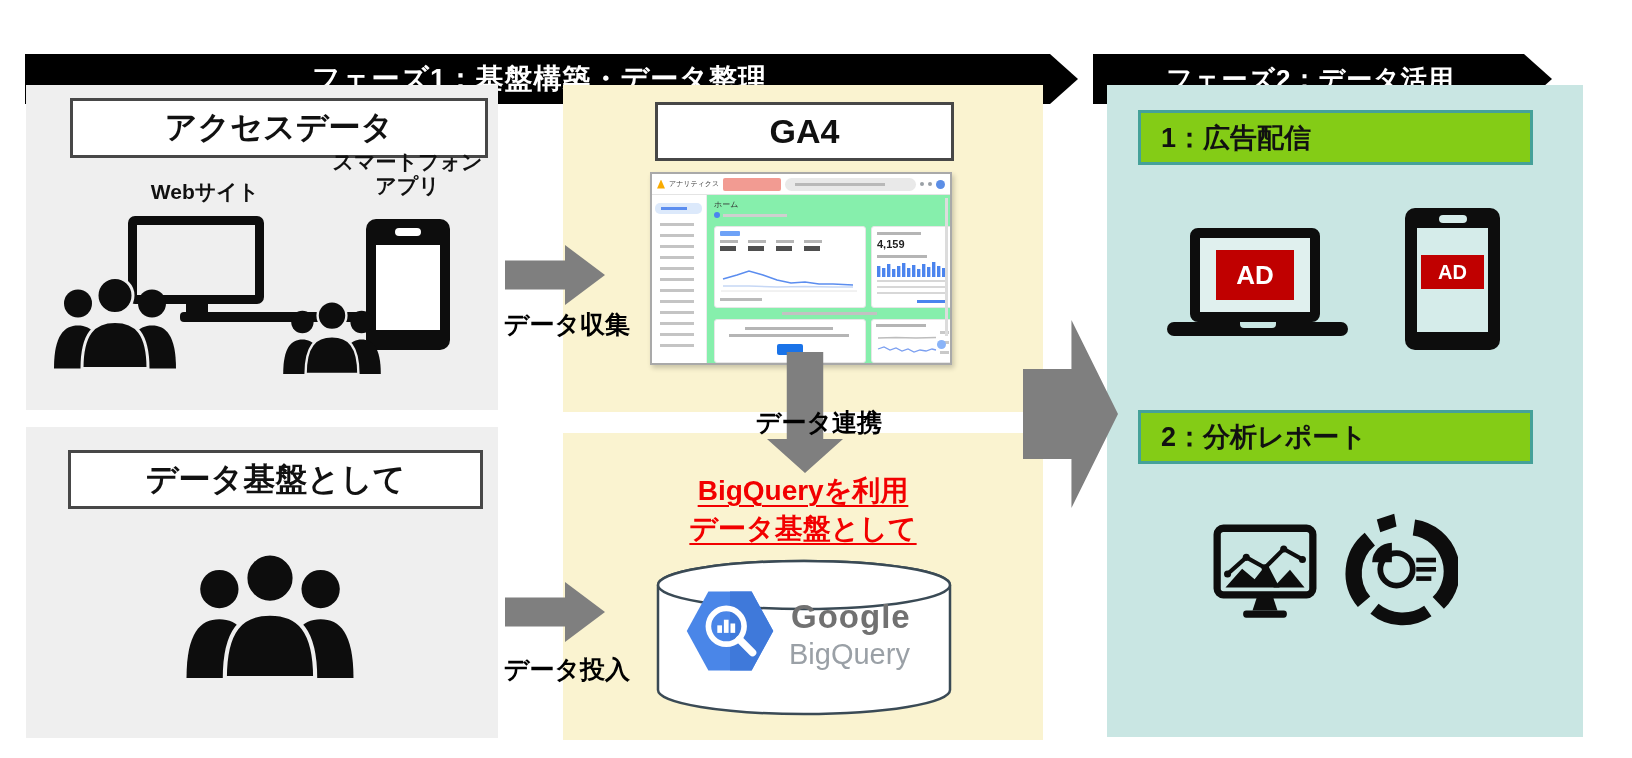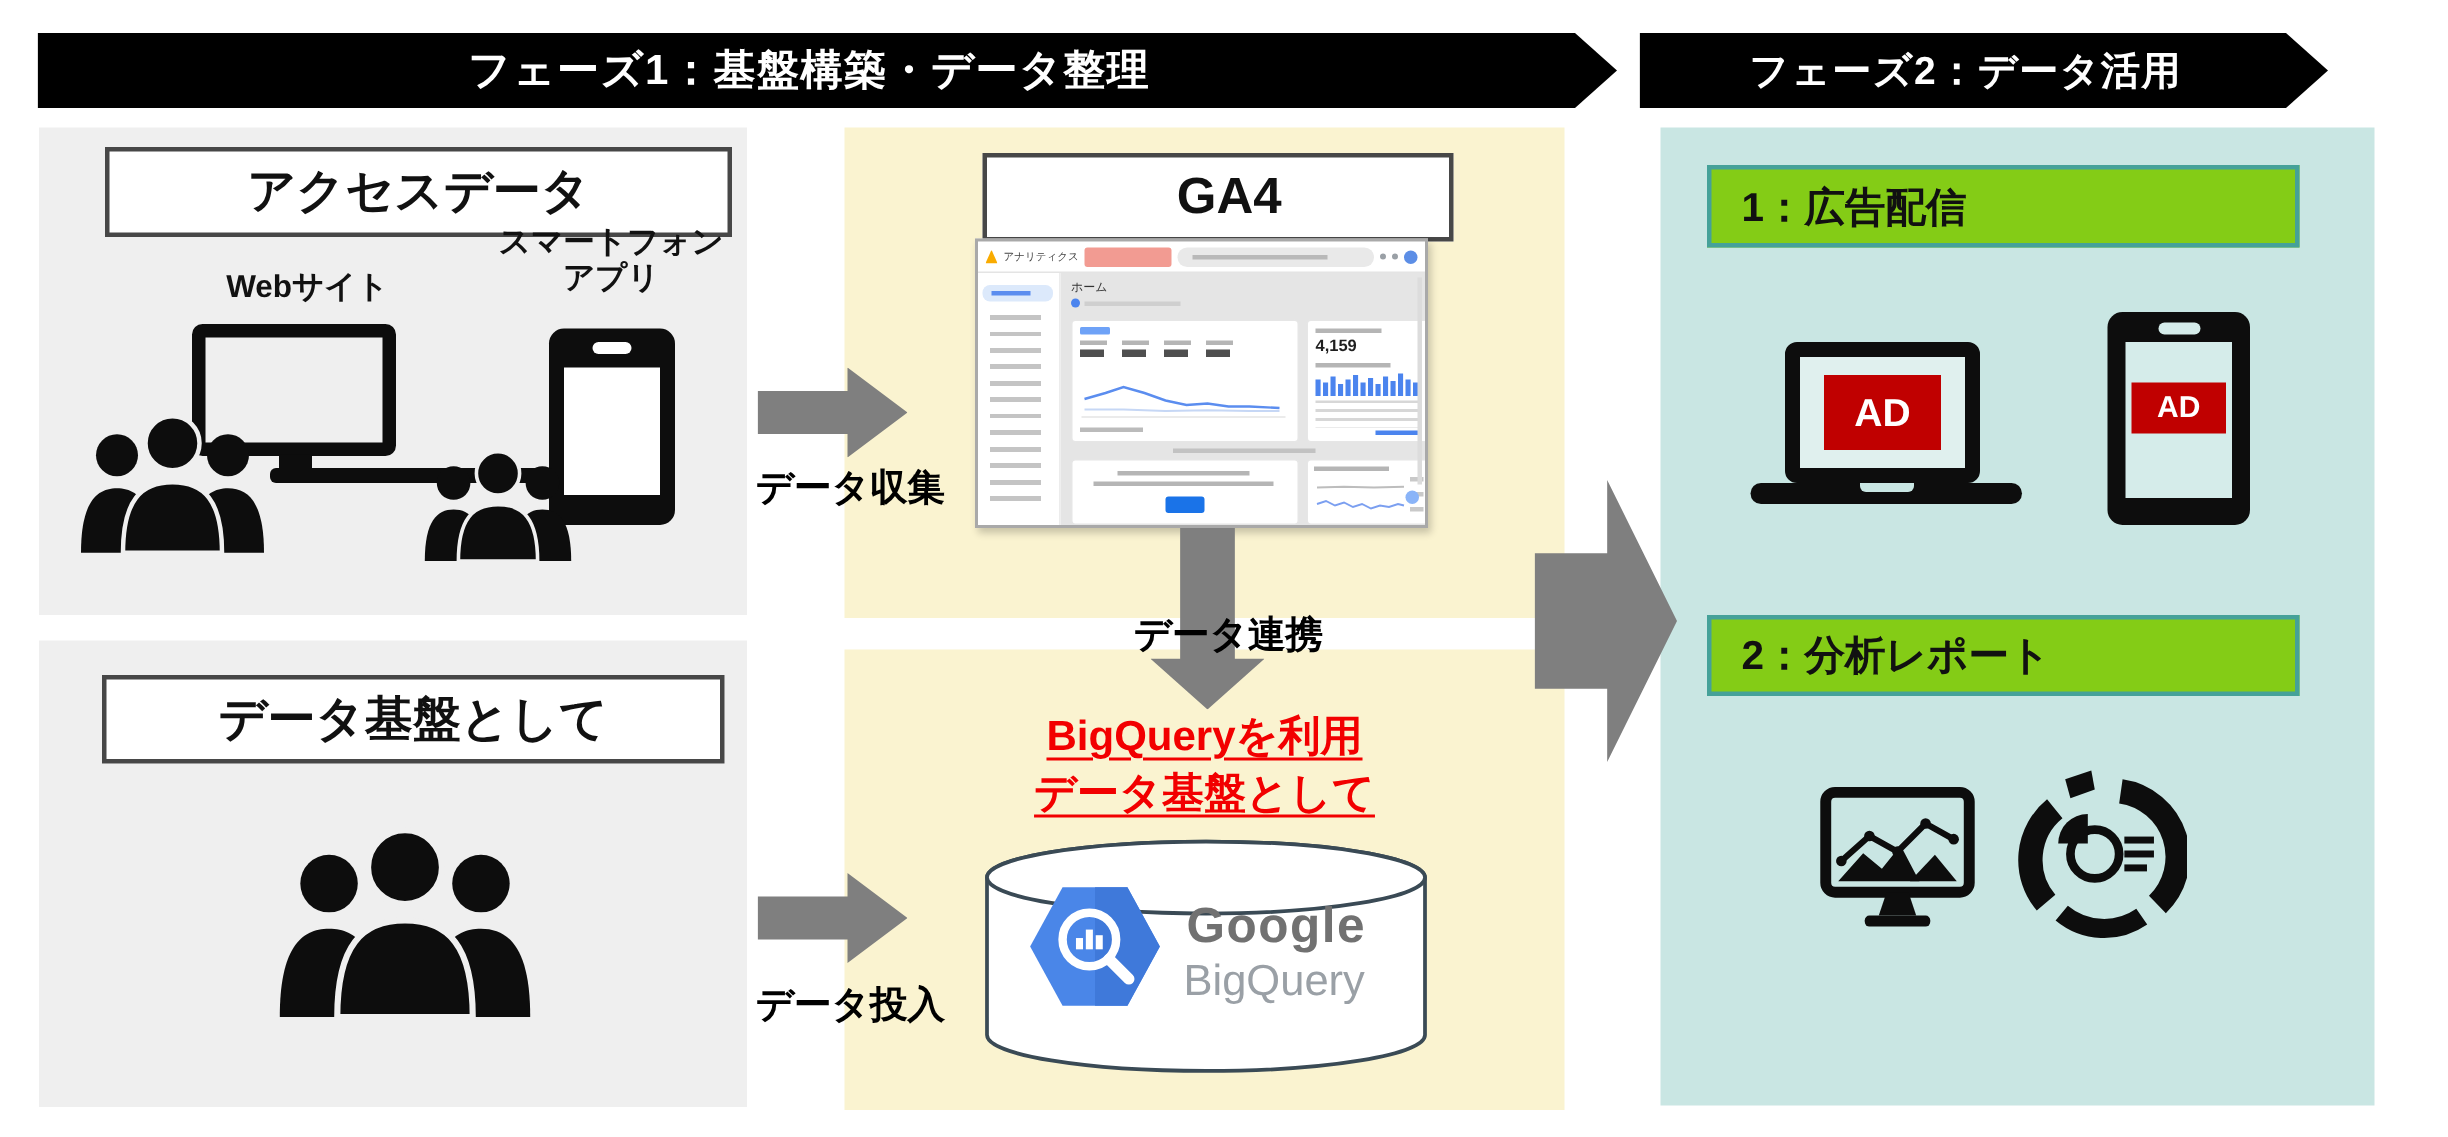--- a/index.html
+++ b/index.html
@@ -3,41 +3,41 @@
 <meta charset="utf-8">
 <style>
   html,body{margin:0;padding:0;background:#fff;}
   body{font-family:"Liberation Sans","DejaVu Sans",sans-serif;}
   .canvas{position:relative;width:1632px;height:758px;background:#fff;overflow:hidden;}
   .abs{position:absolute;}
 
   
   .banner{background:#000;color:#fff;display:flex;align-items:center;justify-content:center;
           clip-path:polygon(0 0,calc(100% - 28px) 0,100% 50%,calc(100% - 28px) 100%,0 100%);
-          font-weight:bold;}
+          font-weight:bold;margin-top:32px;}
   .banner span{padding-right:24px;letter-spacing:1px;}
   .banner1{left:25px;top:22px;width:1053px;height:50px;font-size:28px;}
   .banner2{left:1093px;top:22px;width:459px;height:50px;font-size:26px;}
 
   
   .panel-gray{background:#efefef;}
   .panel-yellow{background:#faf3d0;}
   .panel-teal{background:#c9e6e3;}
   .pg1{left:26px;top:85px;width:472px;height:325px;}
   .pg2{left:26px;top:427px;width:472px;height:311px;}
   .py1{left:563px;top:85px;width:480px;height:327px;}
   .py2{left:563px;top:433px;width:480px;height:307px;}
   .pt1{left:1107px;top:85px;width:476px;height:652px;}
 
   
   .label-box{background:#fff;border:3px solid #474747;display:flex;align-items:center;justify-content:center;
              font-weight:bold;color:#111;}
   .lb-access{left:70px;top:98px;width:412px;height:54px;font-size:32px;}
   .lb-member{left:68px;top:450px;width:409px;height:53px;font-size:32px;}
-  .lb-ga4{left:655px;top:102px;width:293px;height:53px;font-size:34px;padding-left:15px;}
+  .lb-ga4{left:655px;top:102px;width:293px;height:53px;font-size:34px;}
   .label-box-teal{background:#84cc16;border:3px solid #45a199;display:flex;align-items:center;
              font-weight:bold;color:#111;font-size:27px;padding-left:20px;box-sizing:border-box;}
   .lb-ad{left:1138px;top:110px;width:395px;height:55px;}
   .lb-report{left:1138px;top:410px;width:395px;height:54px;}
 
   .small-label{font-weight:bold;color:#111;text-align:center;line-height:1.15;}
 
   
   .arr-right{background:#7f7f7f;clip-path:polygon(0 26%,60% 26%,60% 0,100% 50%,60% 100%,60% 74%,0 74%);}
   .arr-down{background:#7f7f7f;clip-path:polygon(26% 0,74% 0,74% 72%,100% 72%,50% 100%,0 72%,26% 72%);}
@@ -64,21 +64,21 @@
 
   
   .red-text{left:643px;top:472px;width:320px;text-align:center;font-weight:bold;font-size:28px;line-height:38px;color:#f20000;}
   .red-text span{text-decoration:underline;text-decoration-thickness:2px;text-underline-offset:5px;}
   .cylinder{left:655px;top:558px;width:298px;height:160px;}
   .bq-hex{position:absolute;left:28px;top:26px;width:94px;height:94px;}
   .bq-google{position:absolute;left:136px;top:40px;font-size:33px;font-weight:bold;color:#717171;letter-spacing:1px;}
   .bq-bigquery{position:absolute;left:134px;top:80px;font-size:29px;font-weight:400;color:#9aa0a6;}
 
   
-  .gshot{left:650px;top:159px;width:302px;height:193px;background:#e5e5e5;border:2px solid #a9a9a9;box-sizing:border-box;box-shadow:2px 3px 5px rgba(0,0,0,0.2);overflow:hidden;}
+  .gshot{left:650px;top:172px;width:302px;height:193px;background:#86efac;border:2px solid #a9a9a9;box-sizing:border-box;box-shadow:2px 3px 5px rgba(0,0,0,0.2);overflow:hidden;}
   .gs-top{position:absolute;left:0;top:0;right:0;height:21px;background:#fff;border-bottom:1px solid #e4e4e4;display:flex;align-items:center;padding:0 5px;box-sizing:border-box;gap:4px;}
   .gs-flame{width:8px;height:9px;background:#f9ab00;clip-path:polygon(50% 0,100% 100%,0 100%);}
   .gs-tab{font-size:7px;color:#444;white-space:nowrap;}
   .gs-red{width:58px;height:13px;background:#f29b92;border-radius:2px;}
   .gs-url{flex:1;height:13px;background:#e9e9e9;border-radius:7px;position:relative;}
   .gs-url::before{content:"";position:absolute;left:10px;top:5px;width:90px;height:3px;background:#b9b9b9;}
   .gs-dot{width:4px;height:4px;border-radius:50%;background:#9aa0a6;}
   .gs-avatar{width:9px;height:9px;border-radius:50%;background:#5c8ee6;}
   .gs-side{position:absolute;left:0;top:21px;width:54px;bottom:0;border-right:1px solid #ececec;background:#fff;}
   .gs-side::before{content:"";position:absolute;left:8px;top:28px;width:34px;height:128px;

